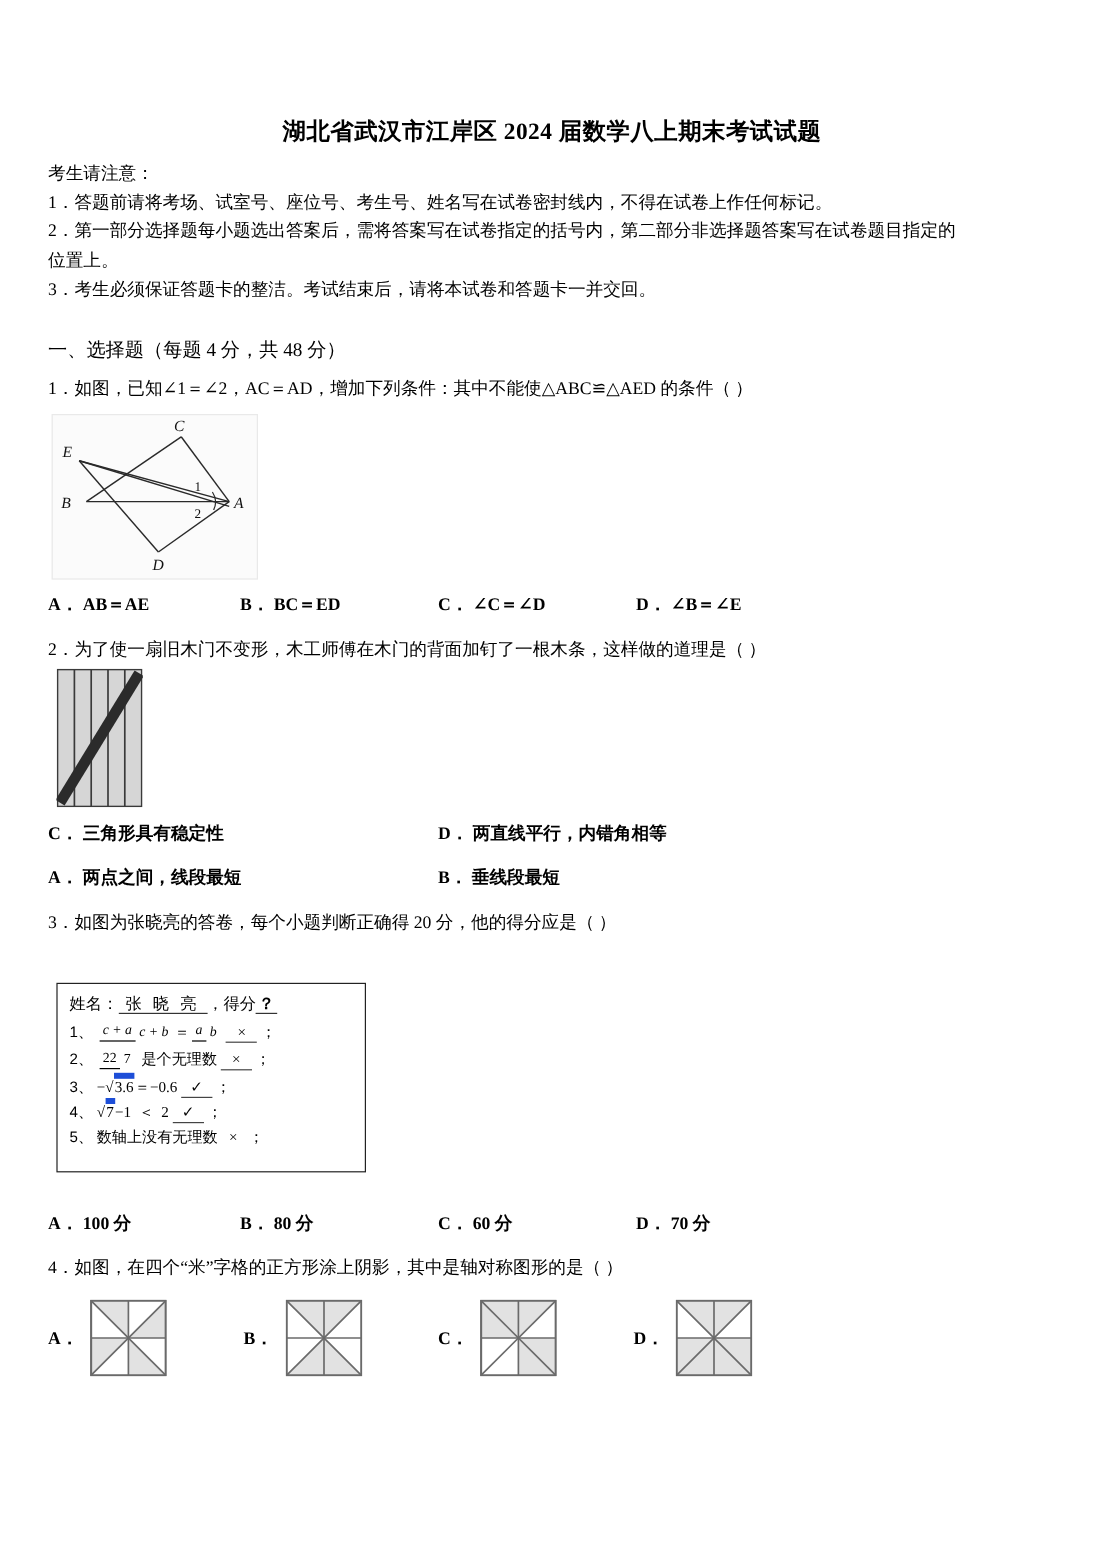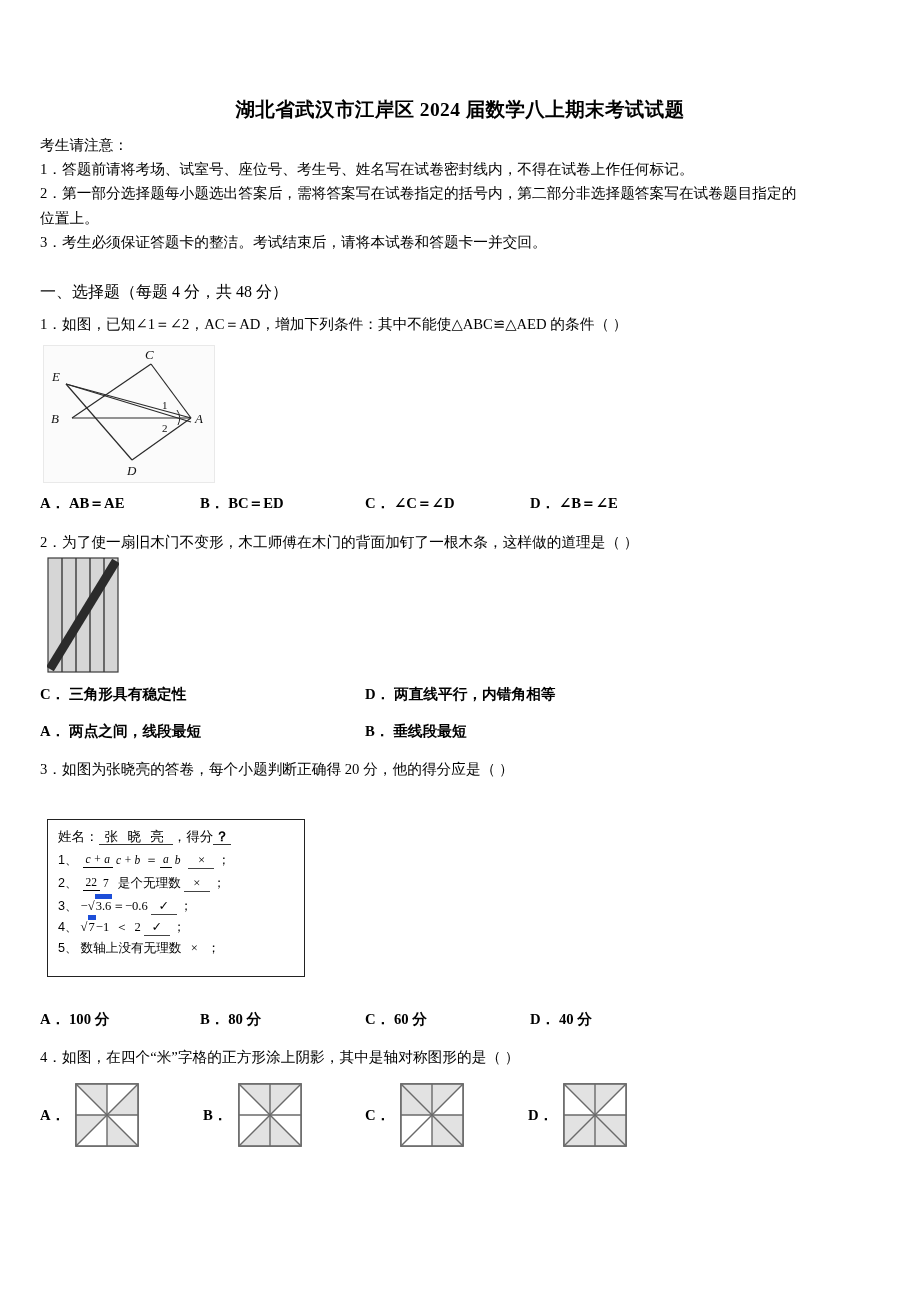--- a/index.html
+++ b/index.html
@@ -352,21 +352,21 @@
       <span>数轴上没有无理数</span>
       <span class="mark" style="border:none;padding:0 2px;">×</span>
       <span>；</span>
     </div>
   </div>
 
   <div class="opts opts-3">
     <span class="opt bold-opt" style="left:0px;"><span>A．</span>&nbsp;<span>100 分</span></span>
     <span class="opt bold-opt" style="left:160px;"><span>B．</span>&nbsp;<span>80 分</span></span>
     <span class="opt bold-opt" style="left:325px;"><span>C．</span>&nbsp;<span>60 分</span></span>
-    <span class="opt bold-opt" style="left:490px;"><span>D．</span>&nbsp;<span>40 分</span></span>
+    <span class="opt bold-opt" style="left:490px;"><span>D．</span>&nbsp;<span>70 分</span></span>
   </div>
 
   <div class="q q-4">
     <span>4．</span><span>如图，在四个“米”字格的正方形涂上阴影，其中是轴对称图形的是（  ）</span>
   </div>
 
   <div class="fig4">
 
     <div class="mi-wrap" style="left:0px;">
       <span class="mi-label" style="left:0px;">A．</span>

